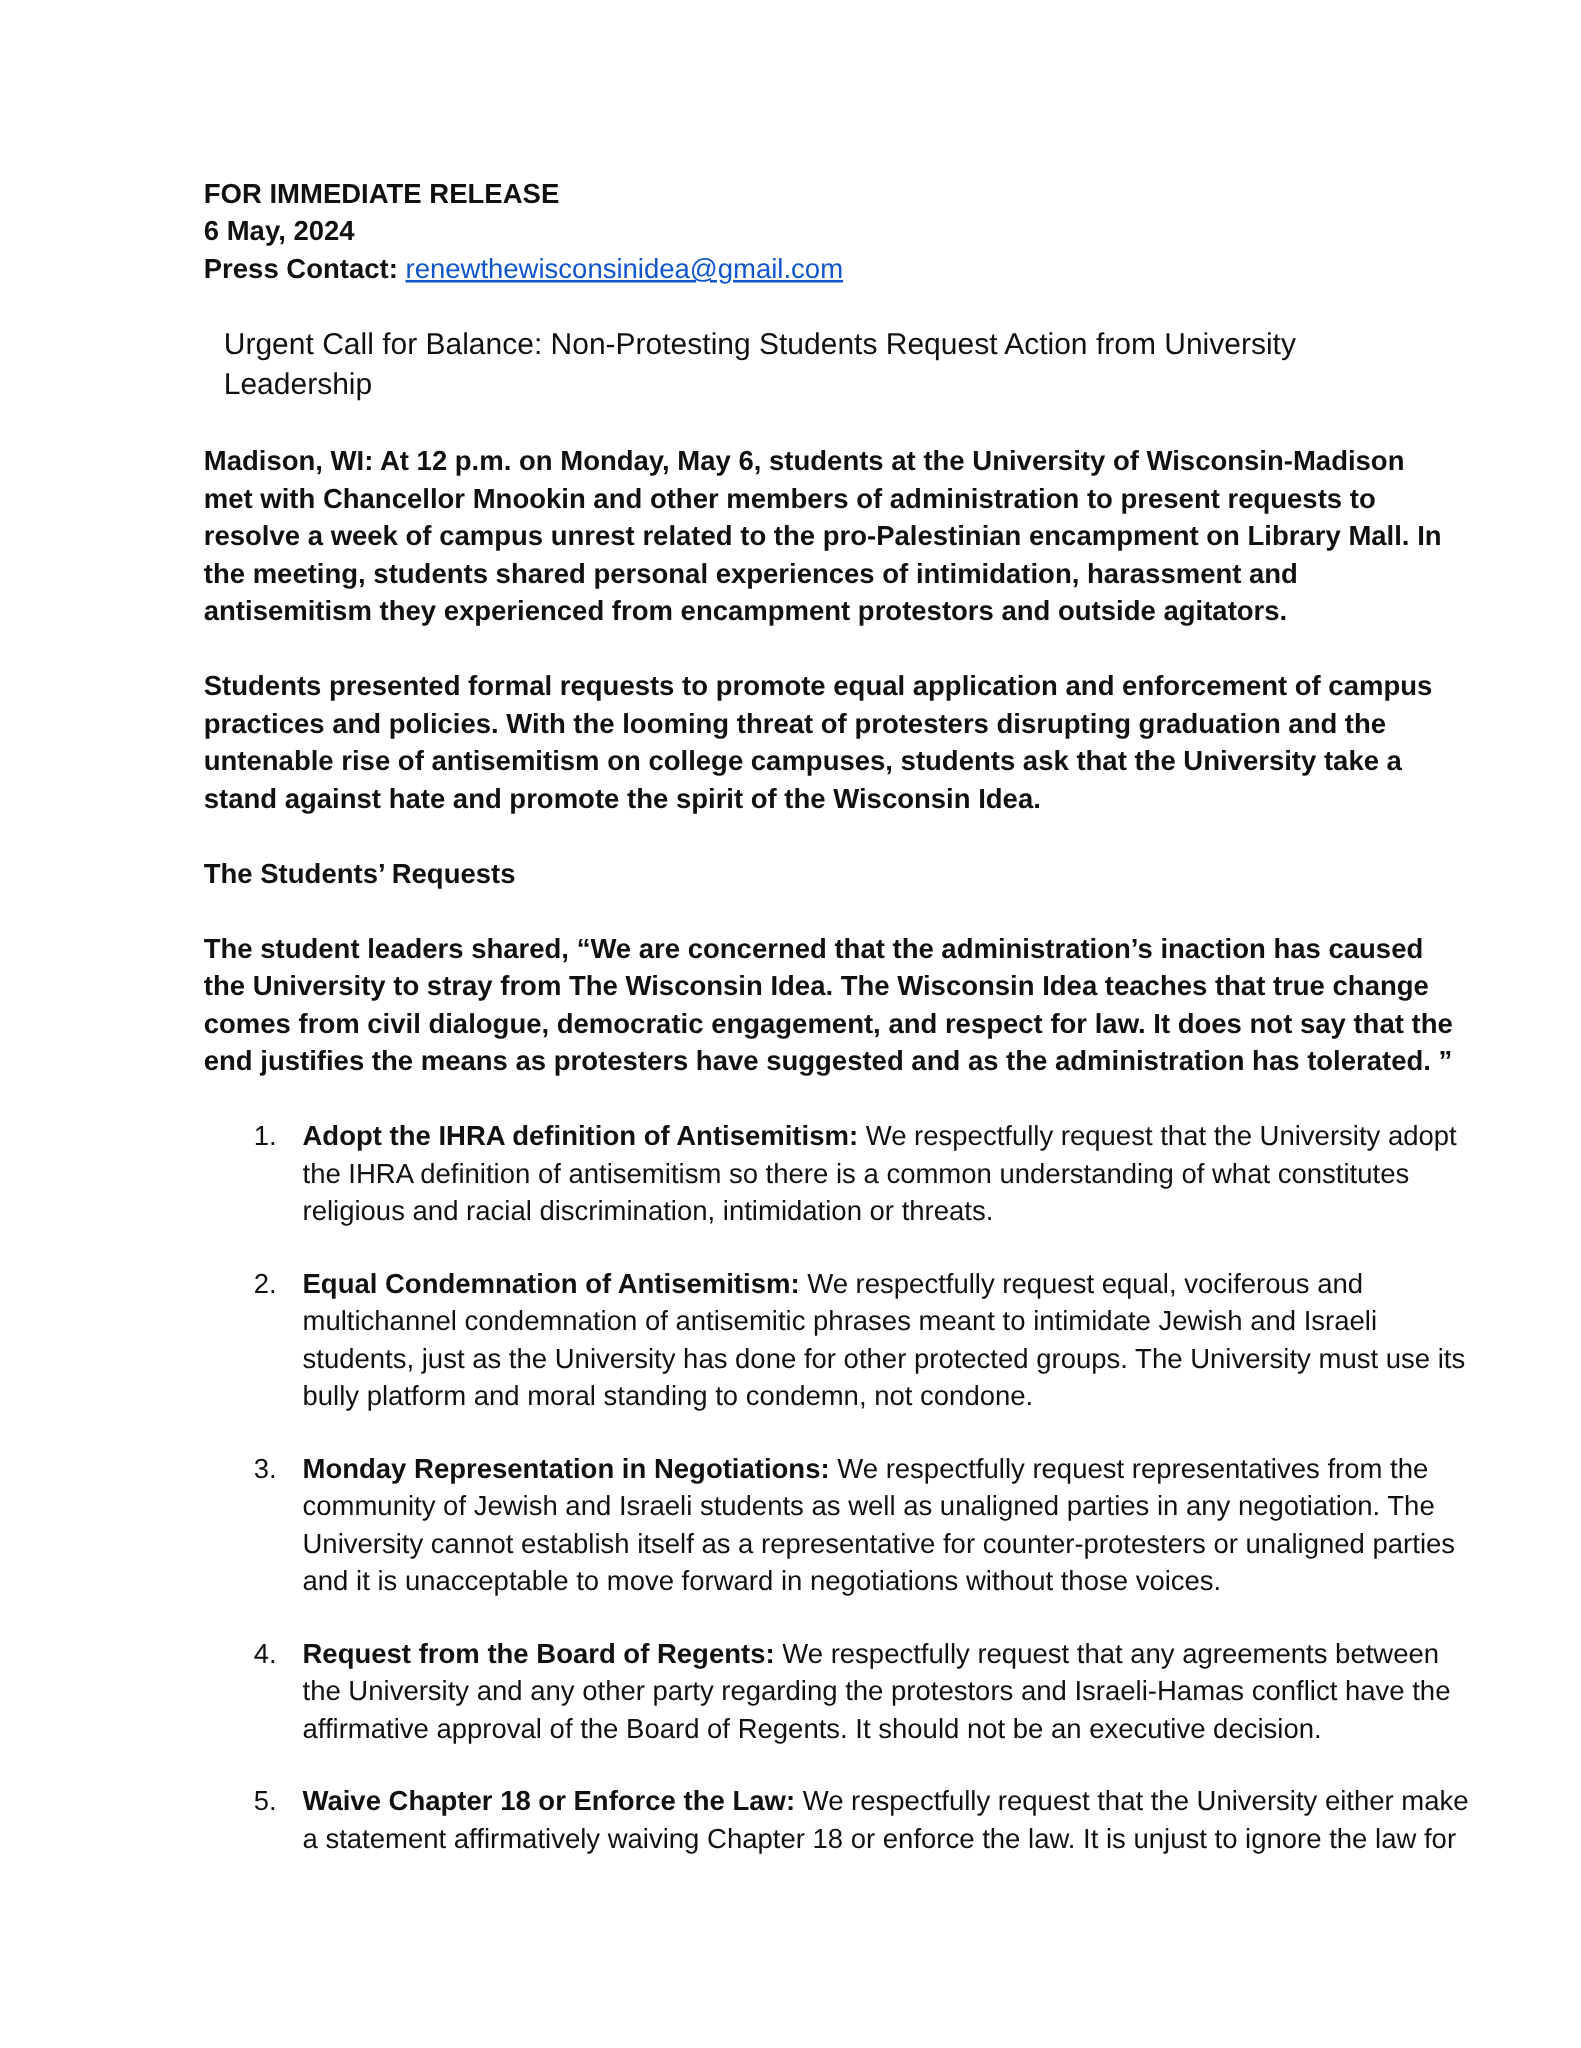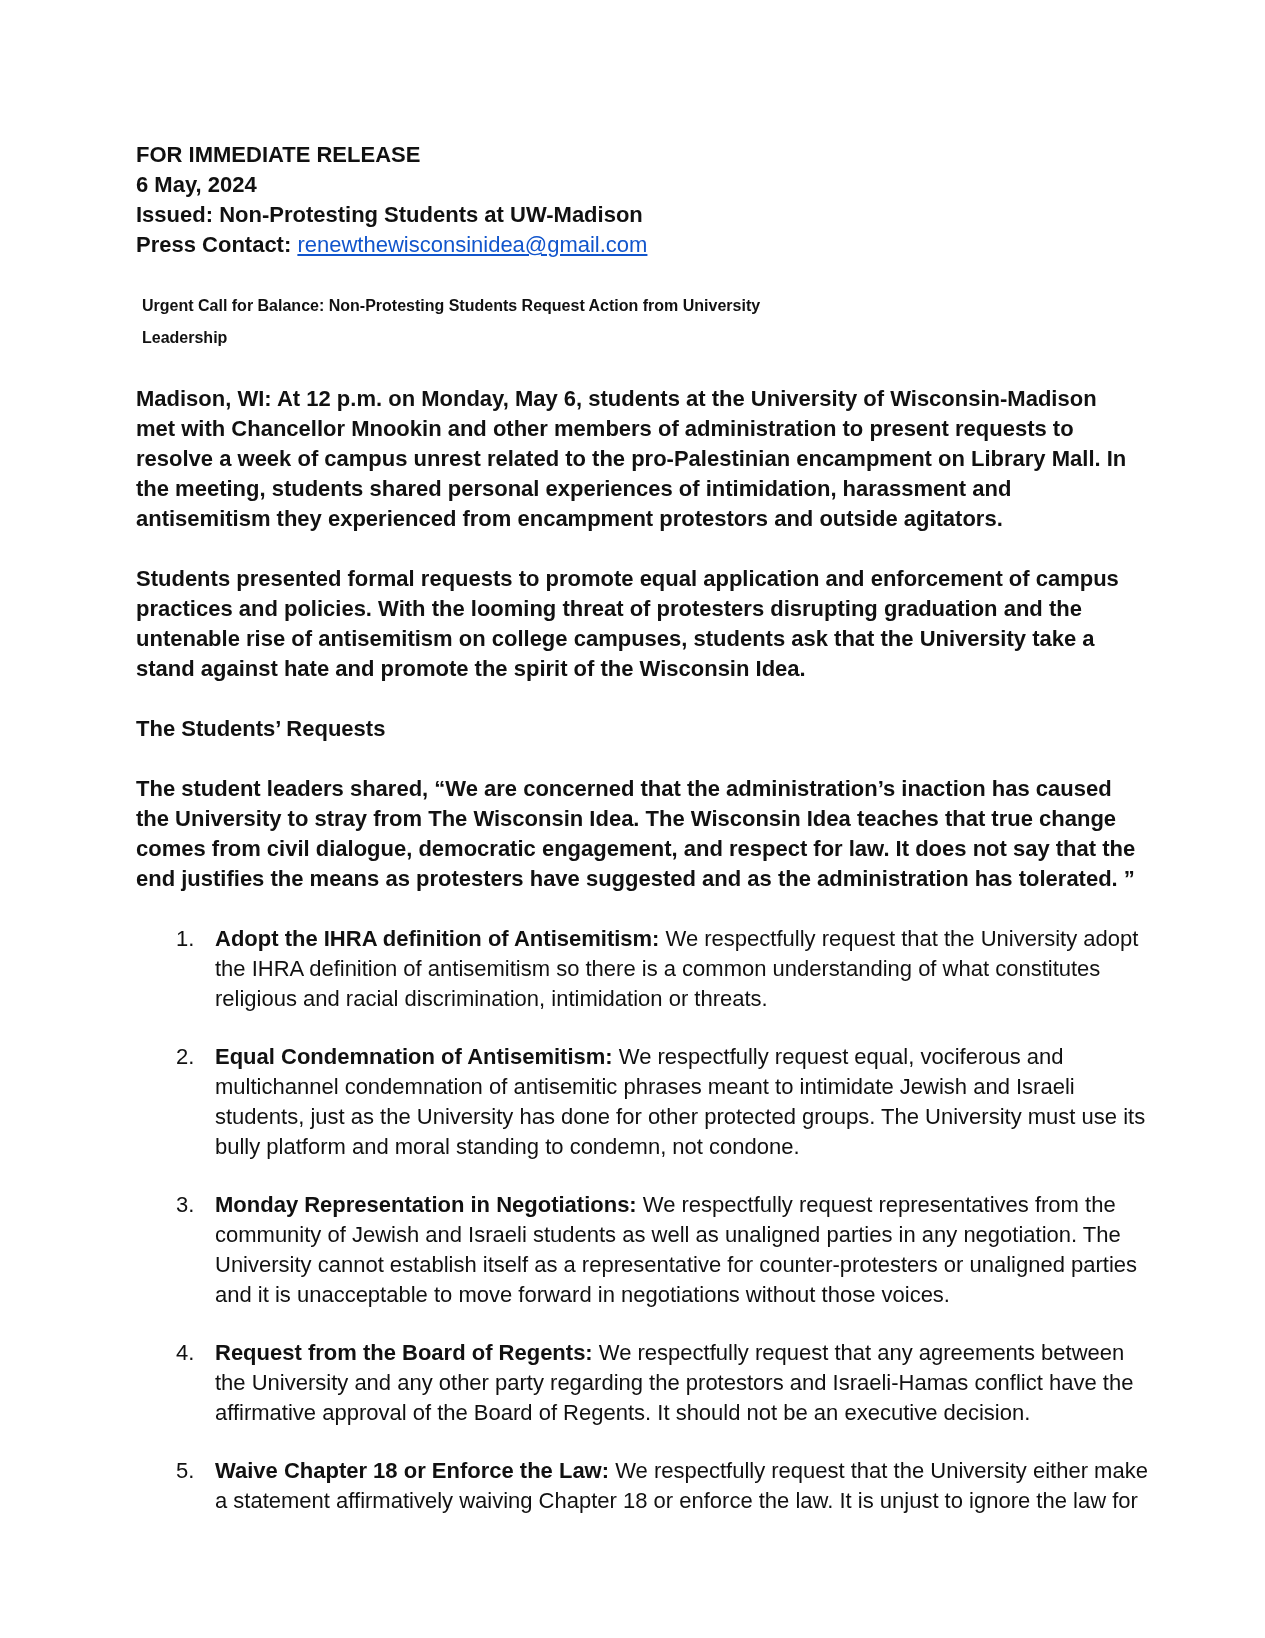--- a/index.html
+++ b/index.html
@@ -10,44 +10,44 @@
     width: 1265px;
     height: 1638px;
     background: #ffffff;
     font-family: "Liberation Sans", "DejaVu Sans", sans-serif;
     color: #111111;
     overflow: hidden;
     position: relative;
   }
   .page {
     position: absolute;
-    left: 136px;
+    left: 163px;
     top: 140px;
     width: 1040px;
   }
   .hdr {
     margin: 0 0 30px 0;
   }
   .hline {
     font-size: 22px;
     line-height: 30px;
     font-weight: bold;
     white-space: pre-line;
   }
   a.email {
     color: #1155cc;
     text-decoration: underline;
     font-weight: normal;
     cursor: pointer;
   }
   .title {
-    font-size: 16px;
+    font-size: 24px;
     line-height: 32px;
-    font-weight: bold;
-    margin: 0 0 30px 6px;
+    font-weight: normal;
+    margin: 0 0 30px 16px;
     white-space: pre-line;
   }
   .para {
     font-size: 22px;
     line-height: 30px;
     font-weight: bold;
     margin: 0 0 30px 0;
     white-space: pre-line;
   }
   .requests {
@@ -75,21 +75,20 @@
   }
 </style>
 </head>
 <body>
 
 <div class="page">
 
   <div class="hdr">
     <div class="hline">FOR IMMEDIATE RELEASE</div>
     <div class="hline">6 May, 2024</div>
-    <div class="hline">Issued: Non-Protesting Students at UW-Madison</div>
     <div class="hline"><span>Press Contact: </span><a class="email">renewthewisconsinidea@gmail.com</a></div>
   </div>
 
   <h1 class="title">Urgent Call for Balance: Non-Protesting Students Request Action from University
 Leadership</h1>
 
   <p class="para">Madison, WI: At 12 p.m. on Monday, May 6, students at the University of Wisconsin-Madison
 met with Chancellor Mnookin and other members of administration to present requests to
 resolve a week of campus unrest related to the pro-Palestinian encampment on Library Mall. In
 the meeting, students shared personal experiences of intimidation, harassment and

